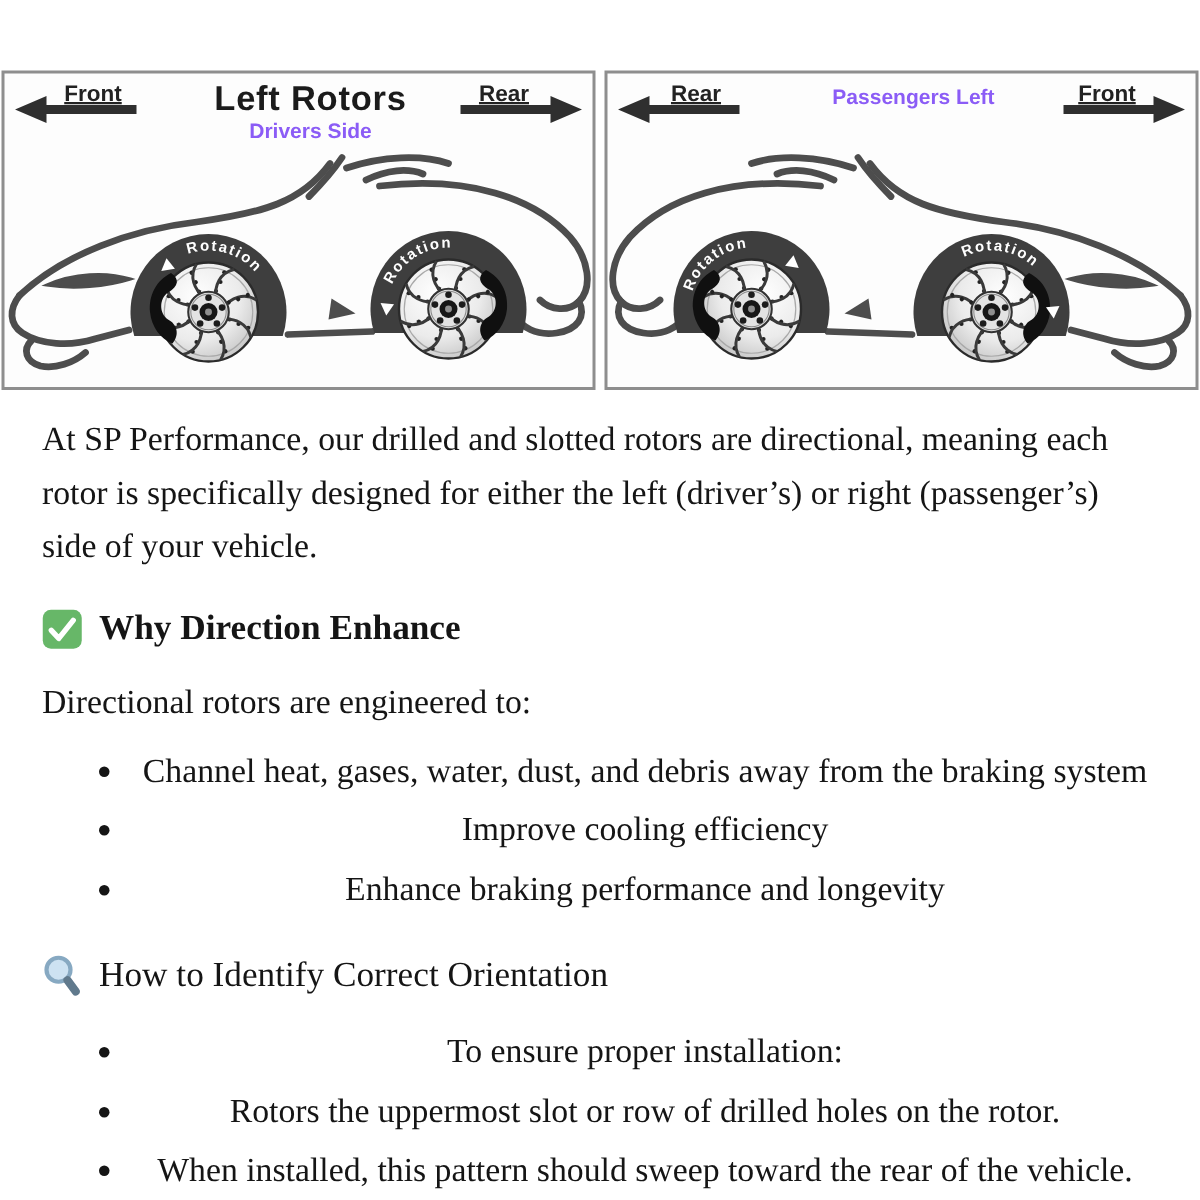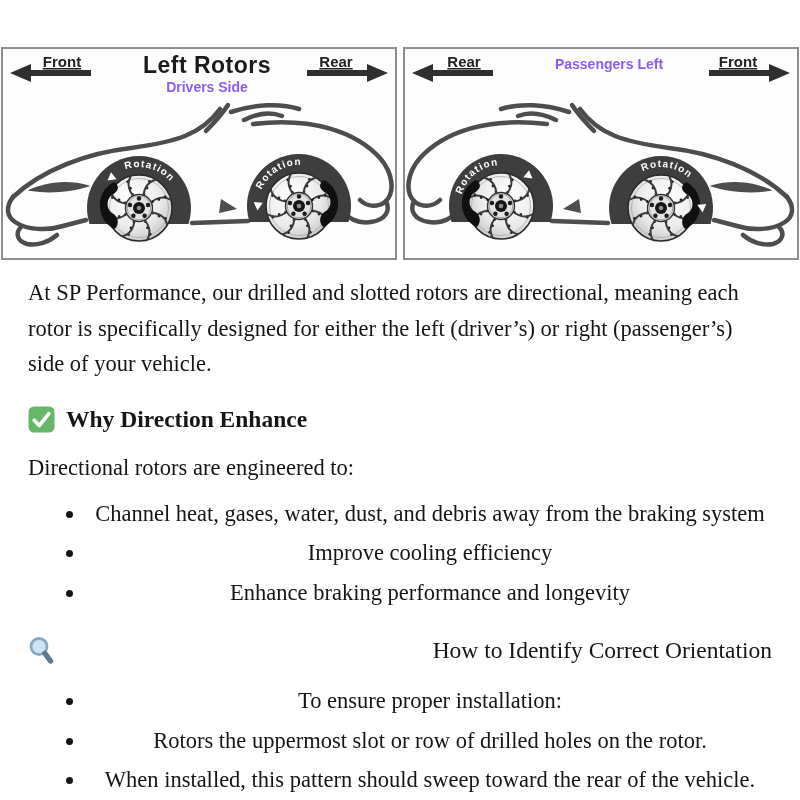--- a/index.html
+++ b/index.html
@@ -16,21 +16,21 @@
   .title-block{position:absolute;left:16px;right:0;top:5px;text-align:center;}
   .panel-title{font-family:"Liberation Sans",sans-serif;font-weight:900;font-size:23px;letter-spacing:.5px;color:#1b1b1b;line-height:1;}
   .panel-subtitle{font-family:"Liberation Sans",sans-serif;font-weight:bold;font-size:14px;color:#8b5cf6;margin-top:2px;}
   .car-art{position:absolute;left:0;bottom:0;width:392px;height:157px;display:block;}
   .rot-text{font-family:"Liberation Sans",sans-serif;font-weight:bold;font-size:10px;letter-spacing:1.2px;fill:#ffffff;}
 
   
   .article{padding:15px 28px 0;}
   .intro{font-size:22.5px;line-height:1.58;margin:0;}
   .sec-heading{display:flex;align-items:center;gap:11px;font-size:23.5px;margin:24px 0 0;font-weight:bold;}
-  .sec-heading.plain{font-weight:normal;margin-top:26px;justify-content:space-between;}
+  .sec-heading.plain{font-weight:normal;margin-top:26px;}
   .emoji{flex:0 0 auto;display:inline-block;}
   .lead{font-size:22.5px;margin:22px 0 0;}
   ul.blist{margin:16px 0 0;padding-left:58px;font-size:22.5px;text-align:center;}
   ul.blist li{margin:0 0 6px;line-height:1.5;padding-left:2px;}
 </style>
 </head>
 <body>
 
 <svg width="0" height="0" style="position:absolute" aria-hidden="true">
   <defs>

